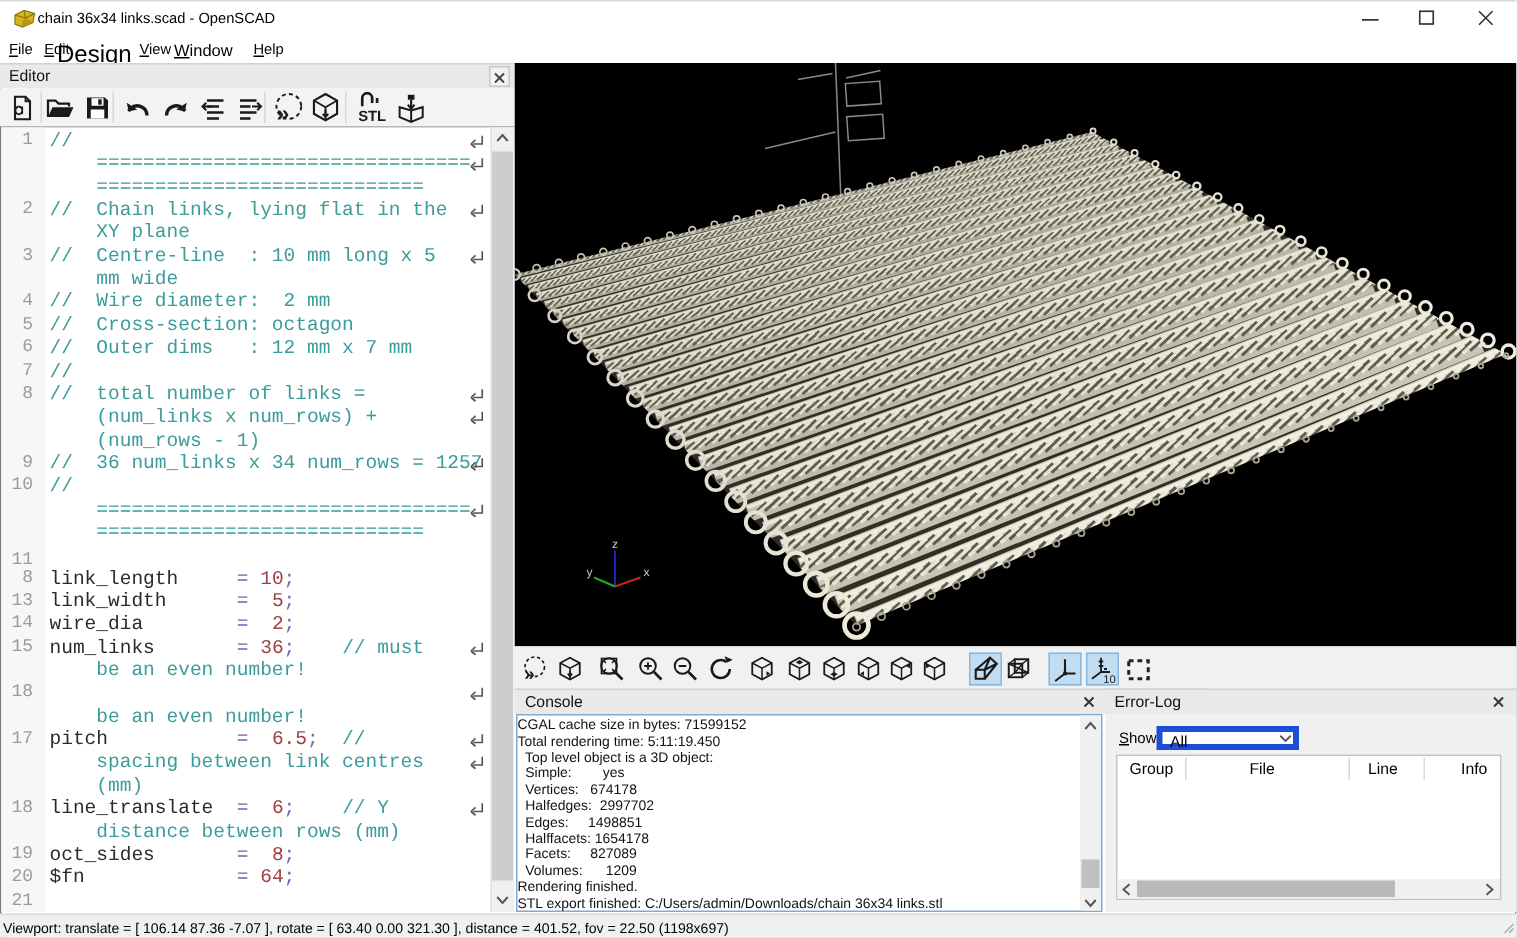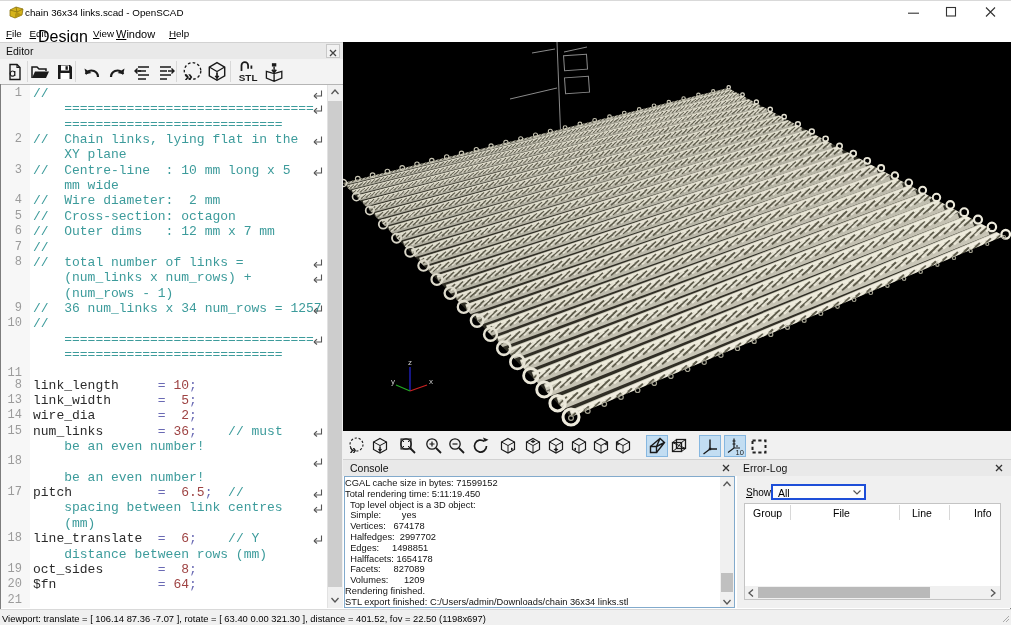--- a/index.html
+++ b/index.html
@@ -625,21 +625,21 @@
     <path d="M1.5,2 L5,6 L8.5,2" stroke="#555" stroke-width="1.3" fill="none"></path>
   </svg>
 <div class="abs" style="left:721px;top:573px;width:12px;height:19px;background:#c0c0c0"></div>
 
 <div class="abs hdr" style="left:737px;top:459px;width:274px;height:17px;padding:2px 0 0 6px">Error-Log</div>
 <div class="abs" style="left:992px;top:461px;width:14px;height:14px"><svg width="14" height="14" viewBox="0 0 14 14">
       <path d="M4,4 L10,10 M10,4 L4,10" stroke="#333" stroke-width="1.3"></path>
     </svg></div>
 <div class="abs" style="left:737px;top:476px;width:274px;height:132px;background:#f0f0f0"></div>
 <div class="abs" style="left:746px;top:487px;font-size:10px;color:#000"><u>S</u>how</div>
-<div class="abs" style="left:771px;top:484px;width:95px;height:16px;background:#fdfdfd;border:2px solid #1d4ed8;font-size:10.5px;color:#000;padding:1px 0 0 5px">All</div>
+<div class="abs" style="left:771px;top:484px;width:95px;height:16px;background:#fdfdfd;border:4px solid #1d4ed8;font-size:10.5px;color:#000;padding:1px 0 0 5px">All</div>
 <svg class="abs" style="left:852px;top:489px" width="10" height="7" viewBox="0 0 10 7">
     <path d="M1.5,1.5 L5,5 L8.5,1.5" stroke="#555" stroke-width="1.2" fill="none"></path>
   </svg>
 <div class="abs" style="left:744px;top:503px;width:257px;height:97px;background:#ffffff;border:1px solid #c4c4c4"></div>
 <div class="abs" style="left:753px;top:507px;font-size:10.5px;color:#000">Group</div>
 <div class="abs" style="left:833px;top:507px;font-size:10.5px;color:#000">File</div>
 <div class="abs" style="left:912px;top:507px;font-size:10.5px;color:#000">Line</div>
 <div class="abs" style="left:974px;top:507px;font-size:10.5px;color:#000">Info</div>
 <div class="abs" style="left:790px;top:505px;width:1px;height:15px;background:#d8d8d8"></div>
 <div class="abs" style="left:899px;top:505px;width:1px;height:15px;background:#d8d8d8"></div>

